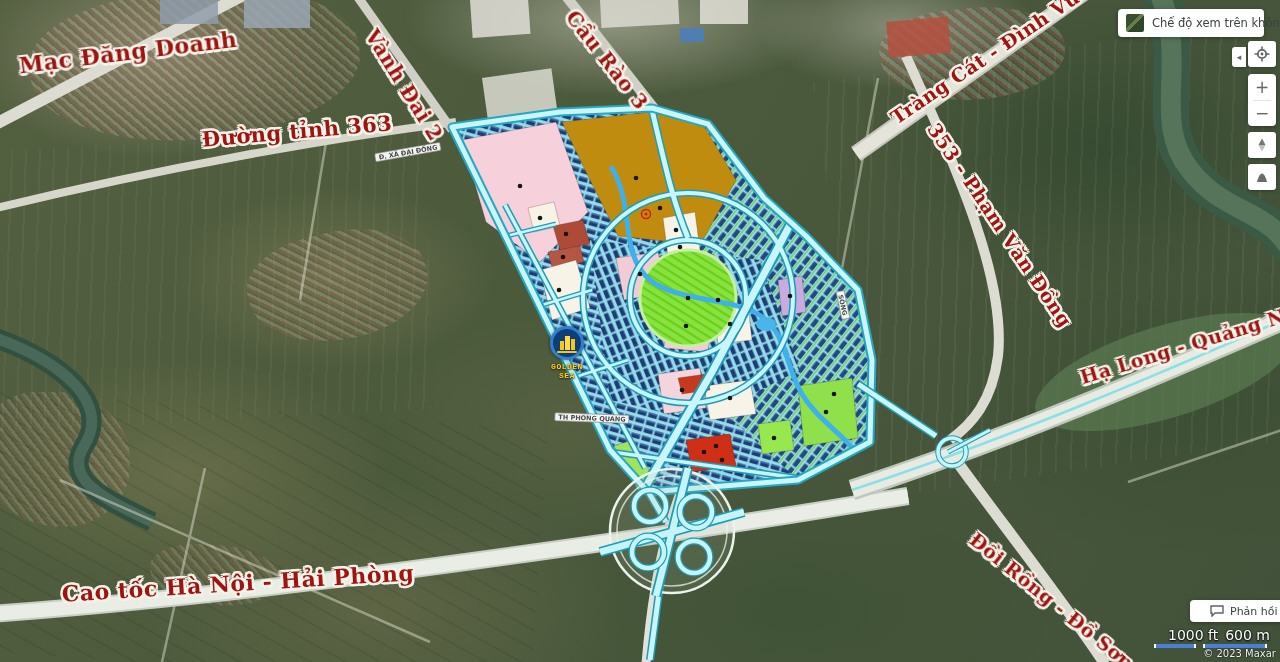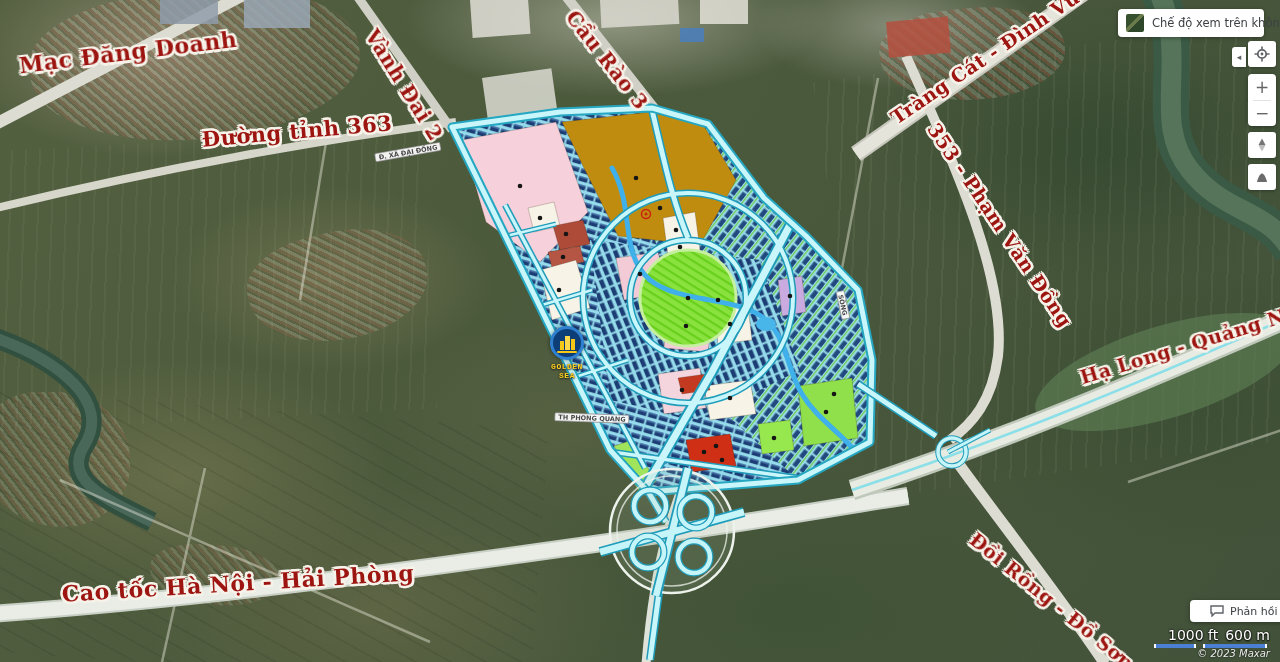--- a/index.html
+++ b/index.html
@@ -83,22 +83,22 @@
   #feedback-btn .lbl{font-size:11px;color:#3c4043;white-space:nowrap;}
   
   #scale{position:absolute;right:6px;bottom:14px;width:120px;}
   #scale .labels{display:flex;justify-content:space-between;padding:0 4px 1px 14px;
       font-size:14px;color:#fff;text-shadow:0 0 2px #000,0 1px 2px #000;}
   #scale .bars{display:flex;gap:7px;}
   #scale .bar{height:4px;background:#4a7fd4;border-left:2px solid rgba(255,255,255,.95);
       border-right:2px solid rgba(255,255,255,.95);}
   #scale .bar.ft{width:42px;}
   #scale .bar.m{width:64px;}
-  #attribution{position:absolute;right:10px;bottom:3px;font-size:10px;color:#eee;
-      text-shadow:0 0 2px #000;font-style:italic;}
+  #attribution{position:absolute;right:4px;bottom:3px;font-size:10px;color:#eee;
+      text-shadow:0 0 2px #000;}
 </style>
 </head>
 <body>
 
 <div id="stage">
 
   <div id="ground"></div>
   <div class="speckle" style="left:30px;top:-10px;width:330px;height:150px;transform:rotate(-7deg);background:repeating-linear-gradient(48deg,rgba(158,98,78,.40) 0 3px,rgba(228,219,199,.30) 3px 6px,rgba(90,90,70,.25) 6px 8px);"></div>
   <div class="speckle" style="left:248px;top:232px;width:180px;height:108px;transform:rotate(-14deg);background:repeating-linear-gradient(40deg,rgba(158,98,78,.38) 0 3px,rgba(225,216,196,.28) 3px 6px,rgba(80,85,60,.25) 6px 8px);"></div>
   <div class="speckle" style="left:-20px;top:392px;width:150px;height:135px;background:repeating-linear-gradient(52deg,rgba(150,95,75,.38) 0 3px,rgba(220,212,192,.26) 3px 6px,rgba(70,80,55,.25) 6px 8px);"></div>

